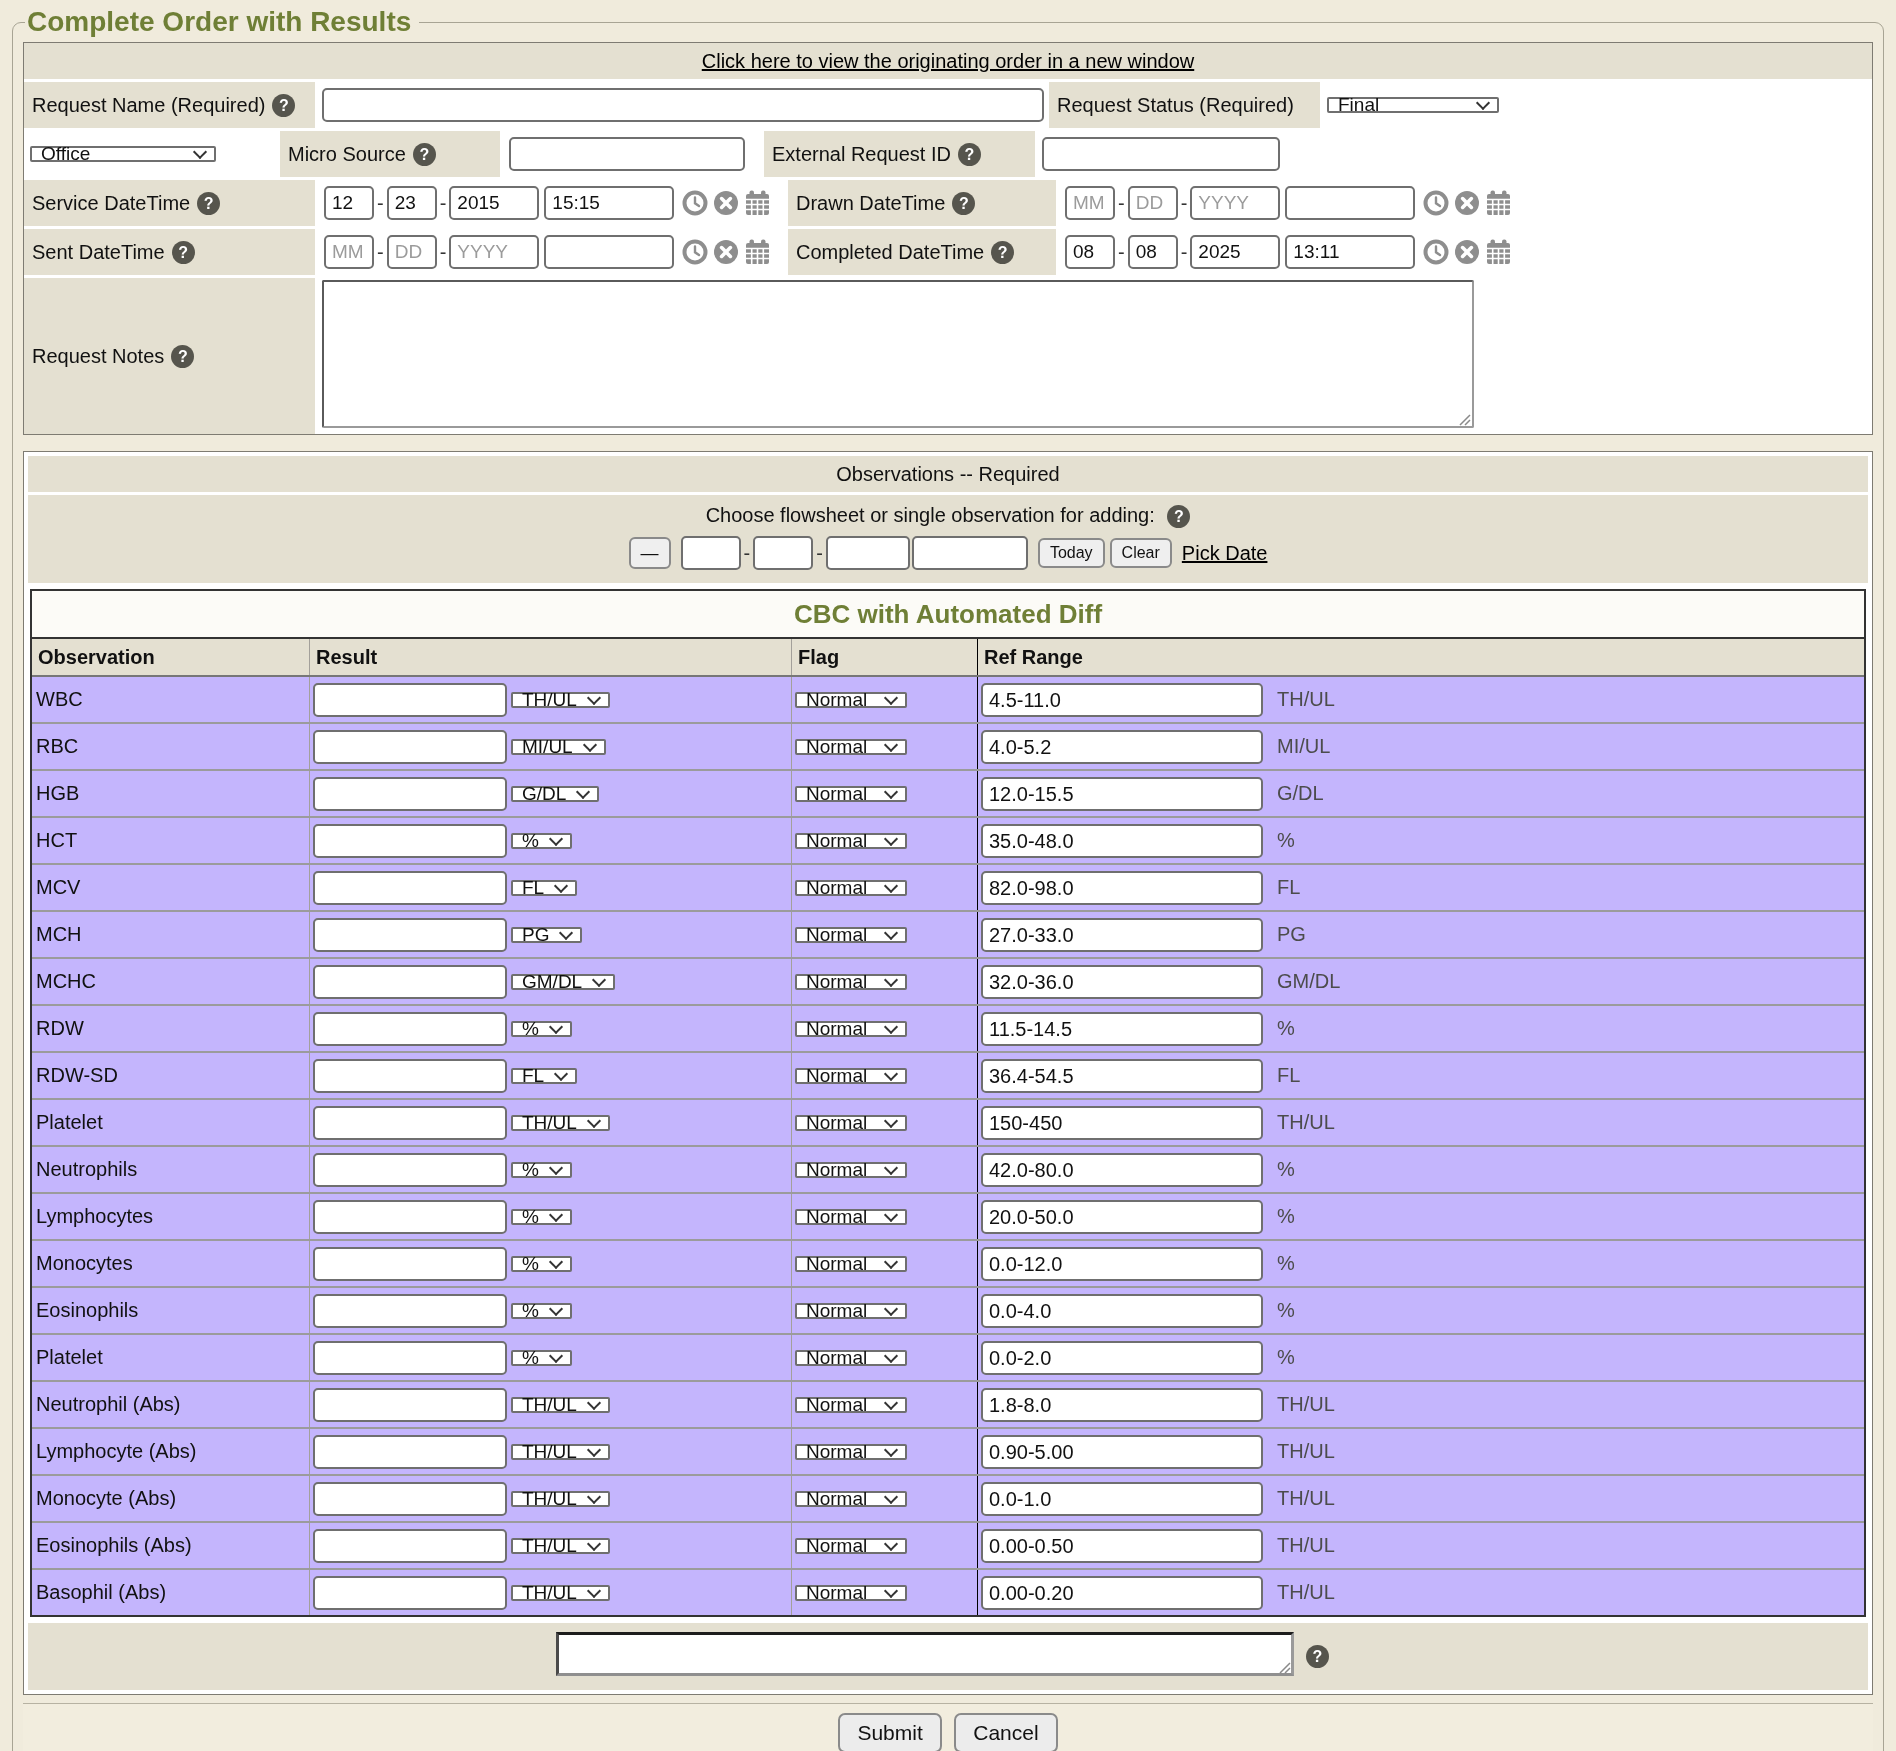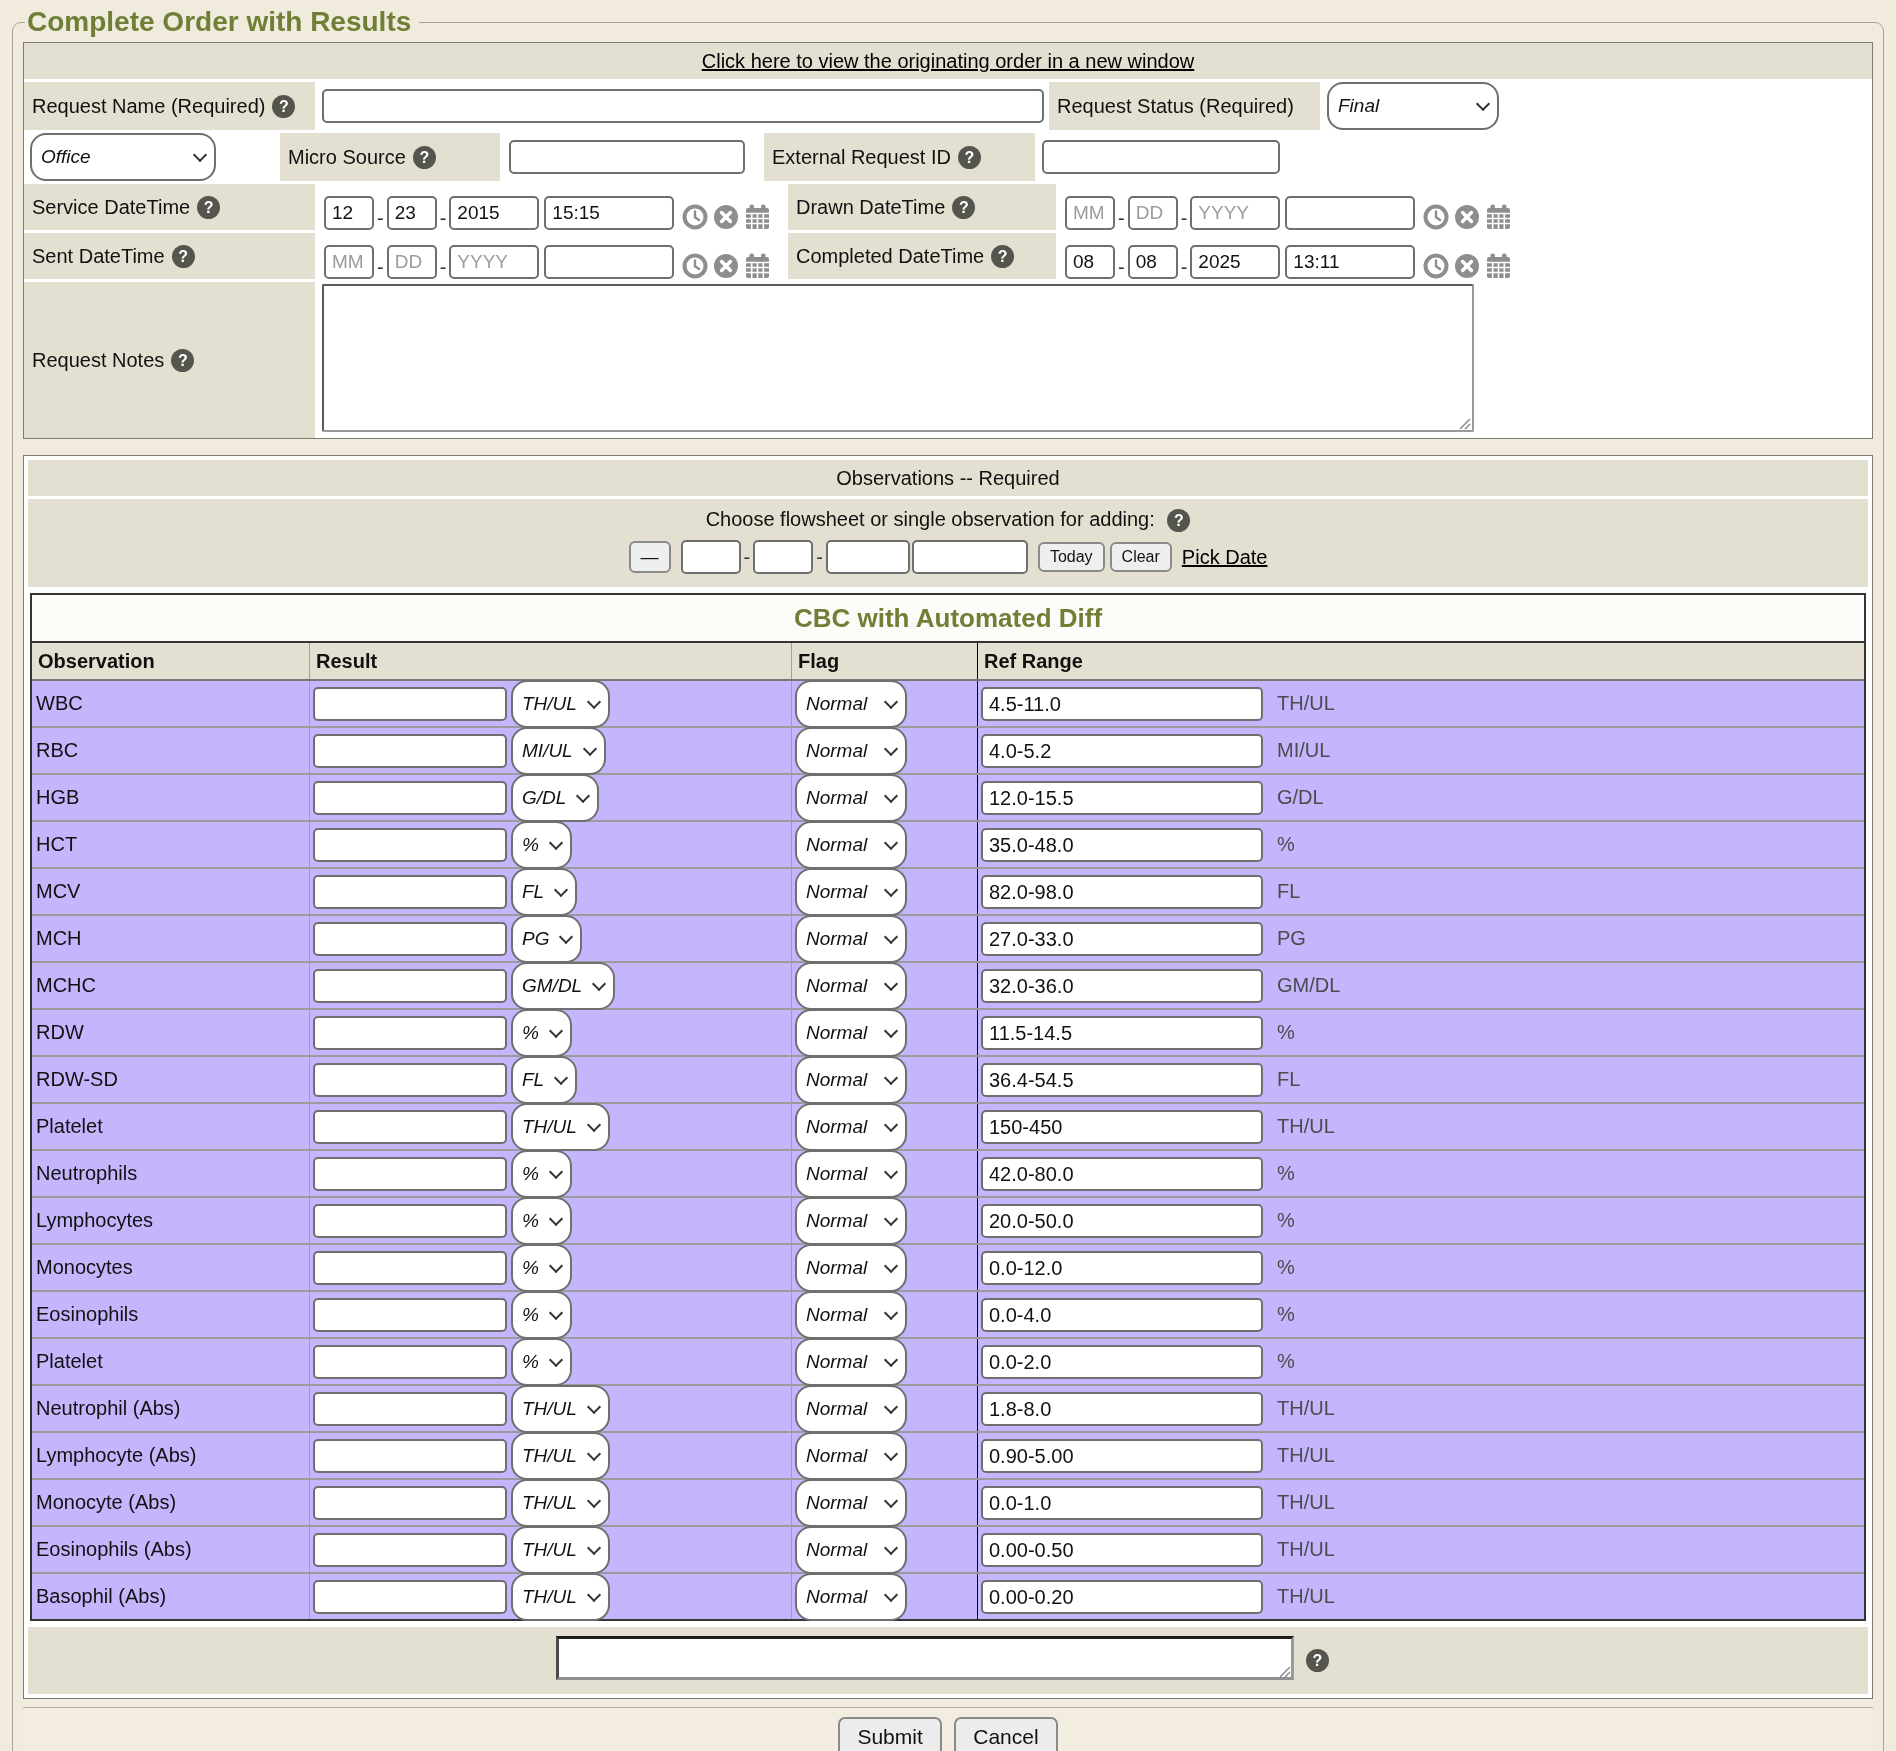--- a/index.html
+++ b/index.html
@@ -67,31 +67,30 @@
     box-sizing:content-box;
   }
   .ti::placeholder{color:#9b9b9b;}
   .in-name{width:706px;margin-left:4px;}
   .in-micro{width:220px;margin-left:6px;}
   .in-extid{width:222px;margin-left:4px;}
   .dmm{width:34px;}
   .dyy{width:74px;}
   .dtime{width:114px;margin-left:5px;}
   .dash{font-size:20px;color:#333;margin:0 3px;}
-  .dtgroup{display:flex;align-items:flex-end;padding-left:6px;}
+  .dtgroup{display:flex;align-items:center;padding-left:6px;}
   .dticons{display:flex;align-items:center;margin-left:8px;gap:5px;}
   .dticons svg{display:block;cursor:pointer;}
   
   .fsel{
     display:inline-flex;align-items:center;justify-content:space-between;
-    border:2px solid #6f6f6f;border-radius:16px;
-    background:#fff;height:48px;
+    border:2px solid #6f6f6f;border-radius:2px;
+    background:#fff;height:16px;
     padding:0 9px;font-size:19px;cursor:pointer;
     box-sizing:border-box;
-    font-style:italic;
   }
   .chev{
     display:inline-block;width:8px;height:8px;
     border-right:2px solid #333;border-bottom:2px solid #333;
     transform:rotate(45deg);
     margin-left:12px;margin-top:-4px;flex:none;
   }
   .sel-status{width:172px;margin-left:4px;}
   .sel-loc{width:186px;margin-left:6px;}
   .help{

